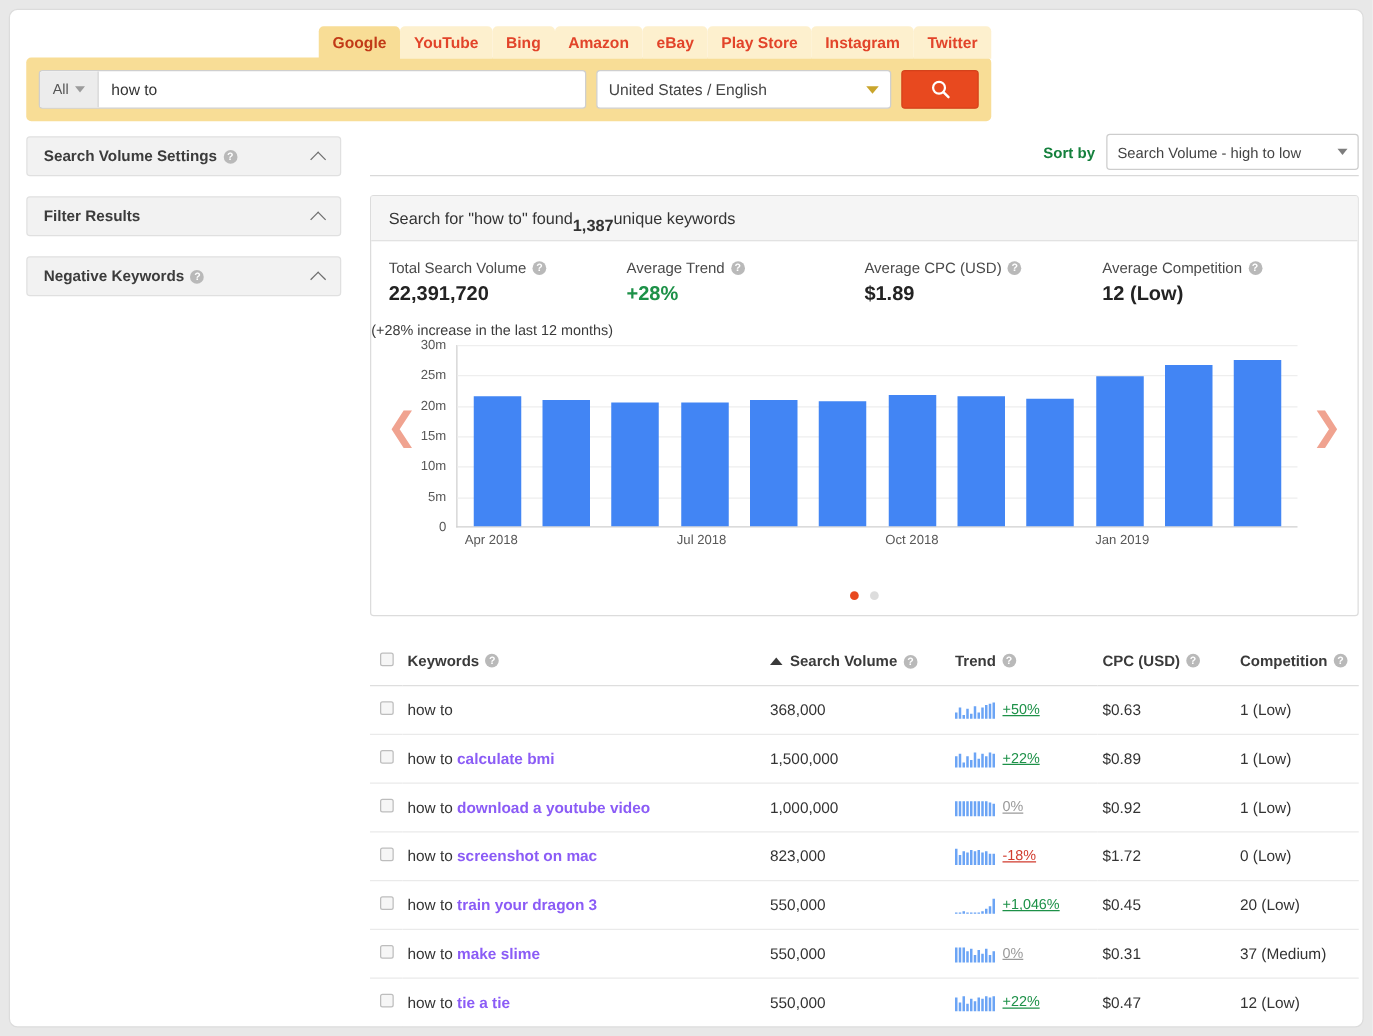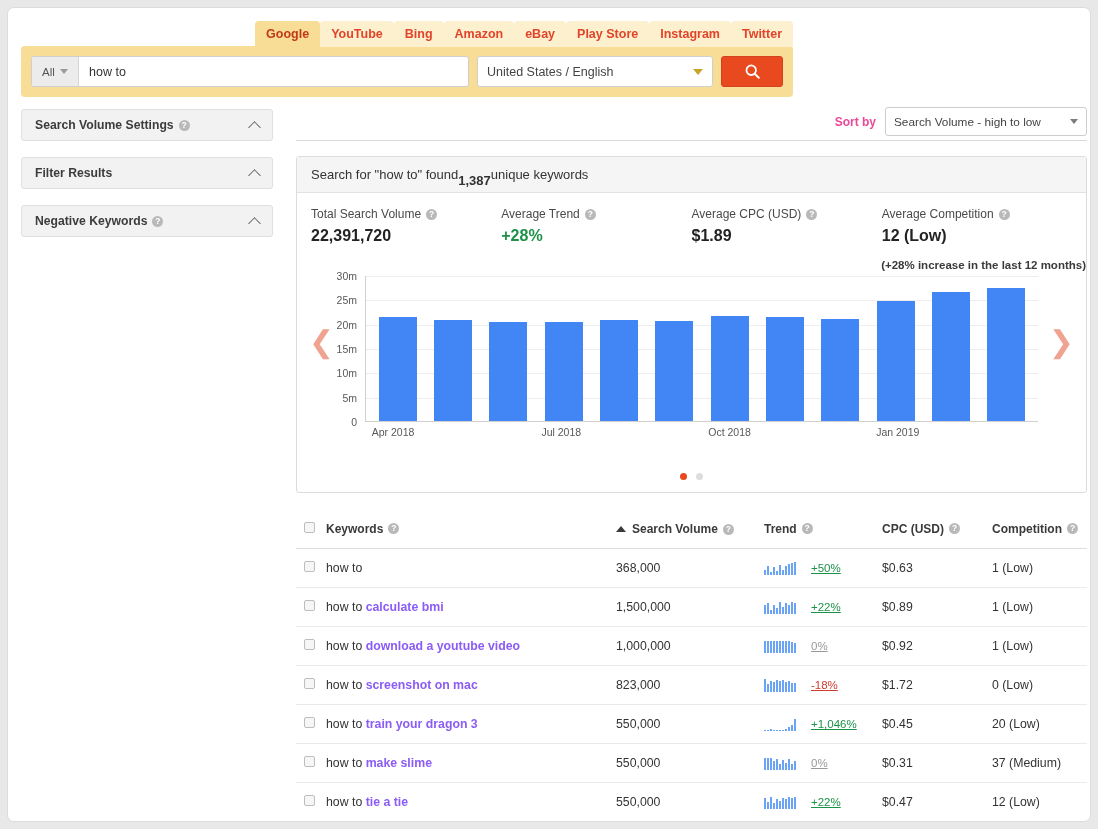--- a/index.html
+++ b/index.html
@@ -169,21 +169,21 @@
     background: #fff;
     border: 1px solid #d9d9d9;
     border-bottom: 1px solid #fff;
     border-radius: 3px 3px 0 0;
     margin-bottom: -1px;
   }
   .sort-area {
     position: absolute; right: 0; top: -2px;
     display: flex; align-items: center; gap: 9px;
   }
-  .sort-label { font-size: 12px; font-weight: bold; color: #ec4899; }
+  .sort-label { font-size: 12px; font-weight: bold; color: #15803d; }
   .sort-select {
     width: 202px; height: 29px;
     background: #fff;
     border: 1px solid #cdcdcd;
     border-radius: 3px;
     display: flex; align-items: center; justify-content: space-between;
     padding: 0 8px;
     font-size: 11.8px; color: #444;
     cursor: pointer;
   }
@@ -218,22 +218,22 @@
   .stat-value { font-size: 16px; font-weight: bold; color: #232323; }
   .stat-value.green { color: #1d9148; }
 
   
   .chart-zone {
     position: relative;
     padding: 10px 0 6px 0;
     height: 218px;
   }
   .chart-title {
-    text-align: right;
-    font-size: 11.5px; font-weight: bold; color: #3a3a3a;
+    text-align: left;
+    font-size: 11.5px; font-weight: normal; color: #3a3a3a;
     margin-bottom: 5px;
   }
   .arrow-l, .arrow-r {
     position: absolute; top: 78px;
     font-size: 30px; color: #f0a390;
     font-family: "Liberation Sans", sans-serif;
     line-height: 1;
     cursor: pointer;
     user-select: none;
   }
@@ -326,21 +326,21 @@
   .kw-base { color: #333; }
   .kw-bold { font-weight: bold; color: #8b5cf6; }
   .hdr-inner { display: inline-flex; align-items: center; gap: 5px; }
   .sort-tri {
     width: 0; height: 0;
     border-left: 5px solid transparent;
     border-right: 5px solid transparent;
     border-bottom: 6px solid #3a3a3a;
     margin-right: 1px;
   }
-  .trend-cell { display: flex; align-items: center; gap: 15px; }
+  .trend-cell { display: flex; align-items: center; gap: 6px; }
   .spark { display: flex; align-items: flex-end; gap: 1px; height: 13px; }
   .spark i { width: 2px; background: #6ba4f5; display: block; }
   .pct { font-size: 11.5px; text-decoration: underline; white-space: nowrap; }
   .pct.up { color: #1d9148; }
   .pct.down { color: #d13b2e; }
   .pct.flat { color: #9a9a9a; }
 </style>
 </head>
 <body>
 

